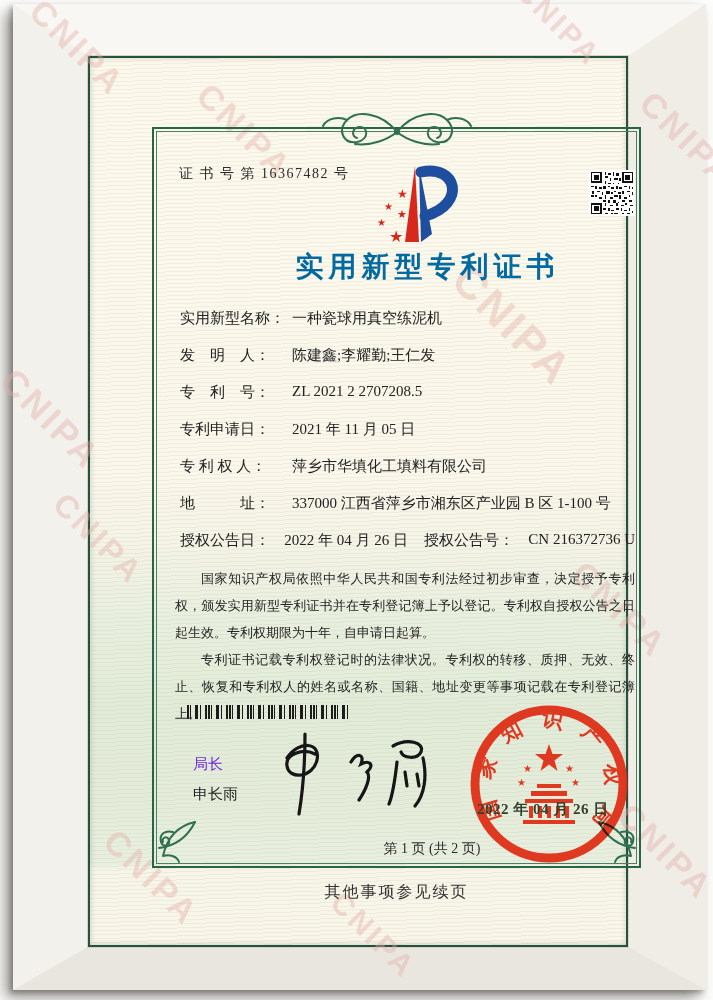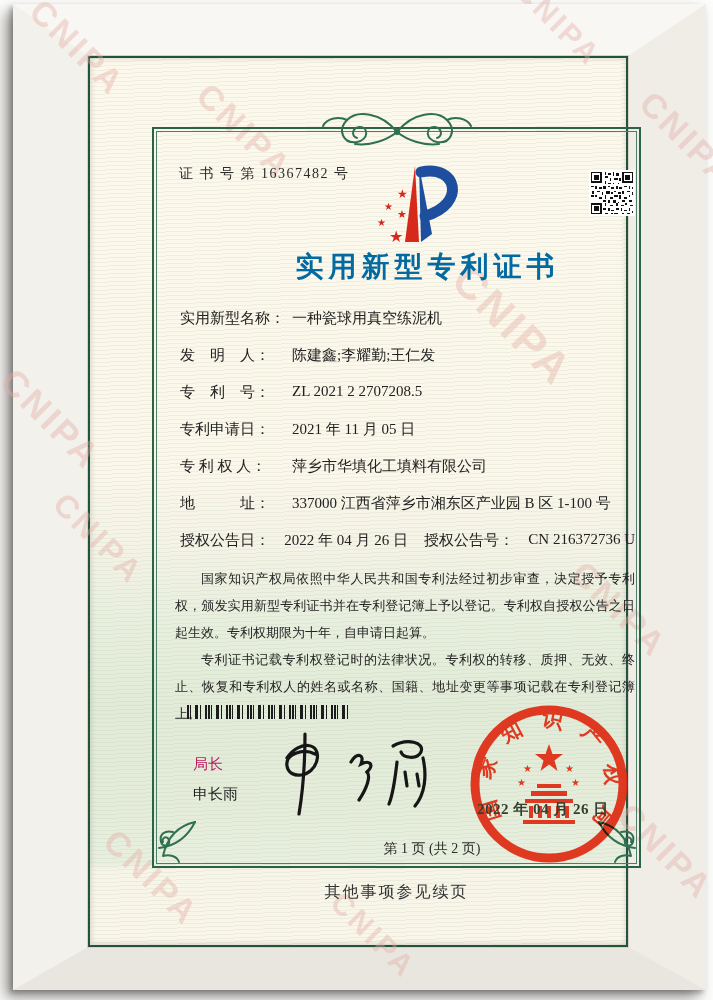--- a/index.html
+++ b/index.html
@@ -54,21 +54,21 @@
   .paras { left:138px; top:565px; width:460px; font-size:13px; line-height:27px;
            text-align:justify; color:#242424; }
   .paras p { text-indent:2em; }
 
   .barcode { left:150px; top:705px; width:163px; height:14px;
     background:repeating-linear-gradient(90deg,
       #1c1c1c 0 2px, transparent 2px 3px, #1c1c1c 3px 4px, transparent 4px 8px,
       #1c1c1c 8px 11px, transparent 11px 13px, #1c1c1c 13px 14px, transparent 14px 18px,
       #1c1c1c 18px 20px, transparent 20px 21px); }
 
-  .director-title { left:156px; top:755px; font-family:"Liberation Sans","DejaVu Sans",sans-serif; font-size:15px; color:#be185d; }
+  .director-title { left:156px; top:755px; font-family:"Liberation Sans","DejaVu Sans",sans-serif; font-size:15px; color:#6d28d9; }
   .director-name  { left:156px; top:785px; font-family:"Liberation Sans","DejaVu Sans",sans-serif; font-size:15px; color:#1d1d1d; }
 
   .border-rect { left:115px; top:127px; width:489px; height:741px;
     border:2px solid #2a6348; }
   .border-rect::after { content:""; position:absolute; inset:2px; border:1px solid #4b8066; }
 
   .seal { left:428px; top:700px; z-index:5; mix-blend-mode:multiply; opacity:.93; }
   .seal-date { left:440px; top:800px; width:150px; z-index:6; font-size:15px; font-weight:bold;
                color:#343f2e; letter-spacing:.5px; white-space:pre; }
 

